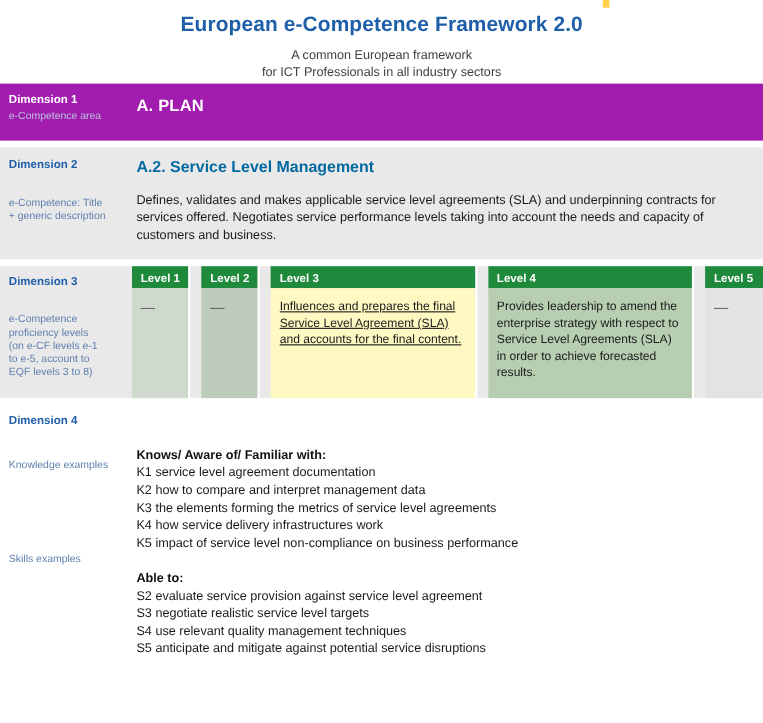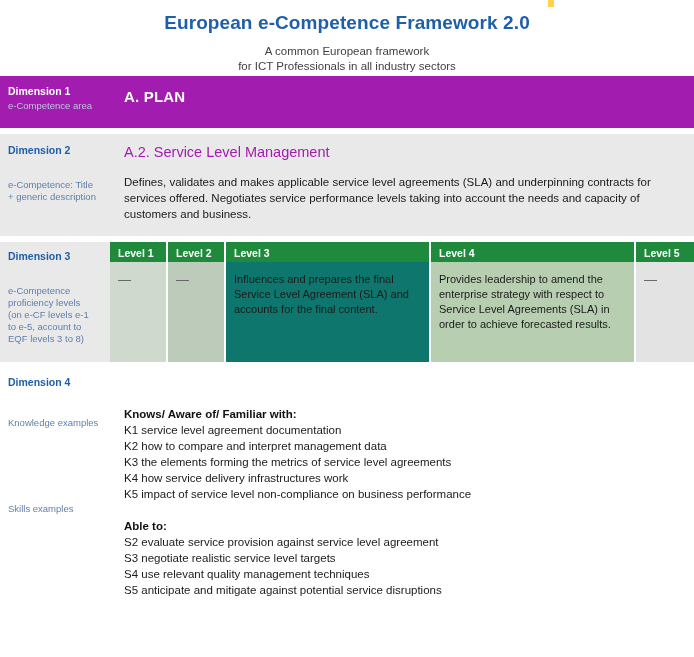--- a/index.html
+++ b/index.html
@@ -95,22 +95,22 @@
     background: #e9e9e9;
   }
   .dim2 .dim-label { color: #1f5fa9; }
   .dim2 .dim-desc { color: #5d7fae; }
   .dim2 .label-col { padding-top: 10px; }
   .dim2-content {
     padding: 10px 14px 14px 14px;
   }
   .dim2-title {
     font-size: 14.5px;
-    font-weight: normal;
-    color: #a21caf;
+    font-weight: bold;
+    color: #0369a1;
     margin-bottom: 14px;
   }
   .dim2-body {
     font-size: 11.5px;
     line-height: 16px;
     color: #1a1a1a;
   }
 
   
   .dim3 {
@@ -121,20 +121,21 @@
   .dim3 .label-col { padding-top: 8px; }
   .levels {
     display: flex;
     width: 584px;
   }
   .level-col {
     box-sizing: border-box;
     display: flex;
     flex-direction: column;
     border-right: 2px solid #ffffff;
+    margin-left: 10px;
   }
   .level-col:last-child { border-right: none; }
   .level-head {
     background: #1f8a3b;
     color: #ffffff;
     font-size: 10.5px;
     font-weight: bold;
     padding: 5px 0 5px 8px;
     height: 20px;
     box-sizing: border-box;
@@ -146,21 +147,21 @@
     padding: 10px 8px 8px 8px;
     box-sizing: border-box;
     min-height: 100px;
   }
   .level-body.empty {
     color: #5a5a5a;
     font-size: 13px;
   }
   .shade-light { background: #cfd9cd; }
   .shade-mid   { background: #bdccba; }
-  .shade-white { background: #0f766e; }
+  .shade-white { background: #fef9c3; text-decoration: underline; }
   .shade-green { background: #b7cfb0; }
   .shade-grey  { background: #e3e3e3; }
 
   
   .dim4 {
     background: #ffffff;
   }
   .dim4 .dim-label { color: #1f5fa9; }
   .dim4 .dim-desc { color: #5d7fae; }
   .dim4-block {

